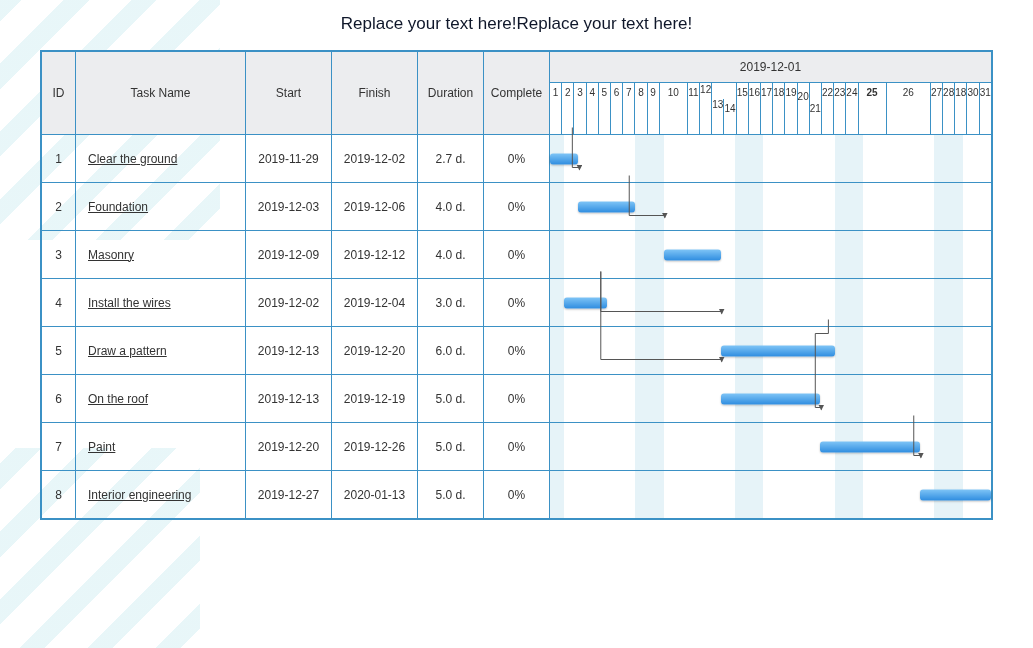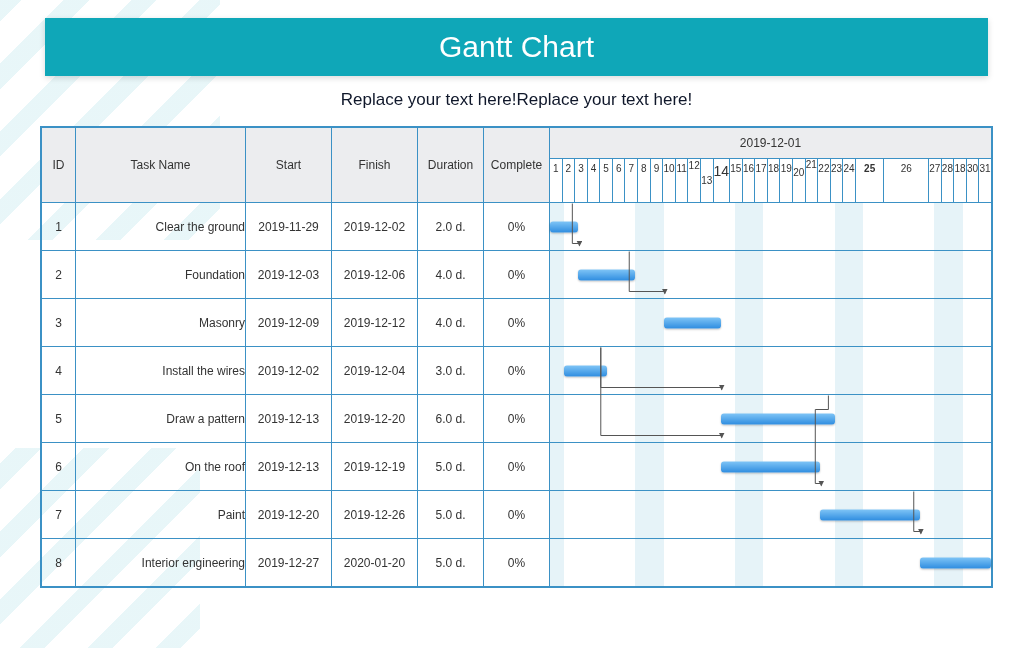--- a/index.html
+++ b/index.html
@@ -89,21 +89,21 @@
   .hcell { padding: 18px 4px; text-align: center; }
   .timeline-month { text-align: center; padding: 8px 0; font-size: 12px; }
   .days-row td {
     font-size: 10px;
     text-align: center;
     padding: 4px 0;
     background: #fff;
   }
 
   tbody td { height: 48px; text-align: center; }
-  tbody td.task-name { text-align: right; padding-left: 12px; }
+  tbody td.task-name { text-align: left; padding-left: 12px; text-decoration: underline; }
 
   .timeline-cell {
     position: relative;
     padding: 0 !important;
     text-align: left;
   }
   .timeline-inner {
     position: relative;
     width: 100%;
     height: 100%;
@@ -128,21 +128,20 @@
     position: absolute;
     left: 0; top: 0;
     width: 100%; height: 100%;
     pointer-events: none;
   }
 </style>
 </head>
 <body>
 
 <div class="page">
-  <div class="title-bar">Gantt Chart</div>
   <div class="subtitle">Replace your text here!Replace your text here!</div>
 
   <div class="chart-wrap" style="position: relative;">
     <table>
       <colgroup>
         <col class="col-id">
           <col class="col-task">
           <col class="col-start">
         <col class="col-finish">
           <col class="col-dur">
@@ -165,53 +164,53 @@
             <div id="days-strip" style="display:flex;width:100%;">
                 <div style="flex: 1 1 0px; border-left: none; padding: 4px 0px; font-size: 10px; text-align: center;">1</div>
                 <div style="flex: 1 1 0px; border-left: 1px solid rgb(59, 145, 197); padding: 4px 0px; font-size: 10px; text-align: center;">2</div>
                 <div style="flex: 1 1 0px; border-left: 1px solid rgb(59, 145, 197); padding: 4px 0px; font-size: 10px; text-align: center;">3</div>
                 <div style="flex: 1 1 0px; border-left: 1px solid rgb(59, 145, 197); padding: 4px 0px; font-size: 10px; text-align: center;">4</div>
                 <div style="flex: 1 1 0px; border-left: 1px solid rgb(59, 145, 197); padding: 4px 0px; font-size: 10px; text-align: center;">5</div>
                 <div style="flex: 1 1 0px; border-left: 1px solid rgb(59, 145, 197); padding: 4px 0px; font-size: 10px; text-align: center;">6</div>
                 <div style="flex: 1 1 0px; border-left: 1px solid rgb(59, 145, 197); padding: 4px 0px; font-size: 10px; text-align: center;">7</div>
                 <div style="flex: 1 1 0px; border-left: 1px solid rgb(59, 145, 197); padding: 4px 0px; font-size: 10px; text-align: center;">8</div>
                 <div style="flex: 1 1 0px; border-left: 1px solid rgb(59, 145, 197); padding: 4px 0px; font-size: 10px; text-align: center;">9</div>
-                <div style="flex: 1 1 0px; border-left: 1px solid rgb(59, 145, 197); padding: 4px 0px; font-size: 10px; text-align: center;">10</div>
+                <div style="flex: 1 1 0px; border-left: 1px solid rgb(59, 145, 197); padding: 4px 8px; font-size: 10px; text-align: center;">10</div>
                 <div style="flex: 1 1 0px; border-left: 1px solid rgb(59, 145, 197); padding: 4px 0px; font-size: 10px; text-align: center;">11</div>
                 <div style="flex: 1 1 0px; border-left: 1px solid rgb(59, 145, 197); padding: 1px 0px; font-size: 10px; text-align: center;">12</div>
                 <div style="flex: 1 1 0px; border-left: 1px solid rgb(59, 145, 197); padding: 16px 0px; font-size: 10px; text-align: center;">13</div>
-                <div style="flex: 1 1 0px; border-left: 1px solid rgb(59, 145, 197); padding: 4px 0px; font-size: 14px; text-align: center;">14</div>
+                <div style="flex: 1 1 0px; border-left: 1px solid rgb(59, 145, 197); padding: 4px 0px; font-size: 10px; text-align: center; margin-top: 16px;">14</div>
                 <div style="flex: 1 1 0px; border-left: 1px solid rgb(59, 145, 197); padding: 4px 0px; font-size: 10px; text-align: center;">15</div>
                 <div style="flex: 1 1 0px; border-left: 1px solid rgb(59, 145, 197); padding: 4px 0px; font-size: 10px; text-align: center;">16</div>
                 <div style="flex: 1 1 0px; border-left: 1px solid rgb(59, 145, 197); padding: 4px 0px; font-size: 10px; text-align: center;">17</div>
                 <div style="flex: 1 1 0px; border-left: 1px solid rgb(59, 145, 197); padding: 4px 0px; font-size: 10px; text-align: center;">18</div>
                 <div style="flex: 1 1 0px; border-left: 1px solid rgb(59, 145, 197); padding: 4px 0px; font-size: 10px; text-align: center;">19</div>
                 <div style="flex: 1 1 0px; border-left: 1px solid rgb(59, 145, 197); padding: 8px 0px; font-size: 10px; text-align: center;">20</div>
-                <div style="flex: 1 1 0px; border-left: 1px solid rgb(59, 145, 197); padding: 0 0px; font-size: 10px; text-align: center;">21</div>
+                <div style="flex: 1 1 0px; border-left: 1px solid rgb(59, 145, 197); padding: 20px 0px; font-size: 10px; text-align: center;">21</div>
                 <div style="flex: 1 1 0px; border-left: 1px solid rgb(59, 145, 197); padding: 4px 0px; font-size: 10px; text-align: center;">22</div>
                 <div style="flex: 1 1 0px; border-left: 1px solid rgb(59, 145, 197); padding: 4px 0px; font-size: 10px; text-align: center;">23</div>
                 <div style="flex: 1 1 0px; border-left: 1px solid rgb(59, 145, 197); padding: 4px 0px; font-size: 10px; text-align: center;">24</div>
                 <div style="flex: 1 1 0px; border-left: 1px solid rgb(59, 145, 197); padding: 4px 8px; font-size: 10px; text-align: center; font-weight: bold;">25</div>
                 <div style="flex: 1 1 0px; border-left: 1px solid rgb(59, 145, 197); padding: 4px 16px; font-size: 10px; text-align: center;">26</div>
                 <div style="flex: 1 1 0px; border-left: 1px solid rgb(59, 145, 197); padding: 4px 0px; font-size: 10px; text-align: center;">27</div>
                 <div style="flex: 1 1 0px; border-left: 1px solid rgb(59, 145, 197); padding: 4px 0px; font-size: 10px; text-align: center;">28</div>
                 <div style="flex: 1 1 0px; border-left: 1px solid rgb(59, 145, 197); padding: 4px 0px; font-size: 10px; text-align: center;">18</div>
                 <div style="flex: 1 1 0px; border-left: 1px solid rgb(59, 145, 197); padding: 4px 0px; font-size: 10px; text-align: center;">30</div>
                 <div style="flex: 1 1 0px; border-left: 1px solid rgb(59, 145, 197); padding: 4px 0px; font-size: 10px; text-align: center;">31</div>
               </div>
           </td>
         </tr>
       </thead>
       <tbody id="gantt-body">
           <tr>
             <td>1</td>
             <td class="task-name">Clear the ground</td>
             <td>2019-11-29</td>
             <td>2019-12-02</td>
-            <td>2.0 d.</td>
+            <td>2.7 d.</td>
             <td>0%</td>
             <td class="timeline-cell">
               <div class="timeline-inner">
                 <div class="weekend" style="left: 0%; width: 3.22581%;"></div>
                 <div class="weekend" style="left: 19.3548%; width: 3.22581%;"></div>
                 <div class="weekend" style="left: 22.5806%; width: 3.22581%;"></div>
                 <div class="weekend" style="left: 41.9355%; width: 3.22581%;"></div>
                 <div class="weekend" style="left: 45.1613%; width: 3.22581%;"></div>
                 <div class="weekend" style="left: 64.5161%; width: 3.22581%;"></div>
                 <div class="weekend" style="left: 67.7419%; width: 3.22581%;"></div>
@@ -350,21 +349,21 @@
                 <div class="weekend" style="left: 87.0968%; width: 3.22581%;"></div>
                 <div class="weekend" style="left: 90.3226%; width: 3.22581%;"></div>
                 <div class="bar" style="left: 61.2903%; width: 22.5806%;"></div>
               </div>
             </td>
           </tr>
           <tr>
             <td>8</td>
             <td class="task-name">Interior engineering</td>
             <td>2019-12-27</td>
-            <td>2020-01-20</td>
+            <td>2020-01-13</td>
             <td>5.0 d.</td>
             <td>0%</td>
             <td class="timeline-cell">
               <div class="timeline-inner">
                 <div class="weekend" style="left: 0%; width: 3.22581%;"></div>
                 <div class="weekend" style="left: 19.3548%; width: 3.22581%;"></div>
                 <div class="weekend" style="left: 22.5806%; width: 3.22581%;"></div>
                 <div class="weekend" style="left: 41.9355%; width: 3.22581%;"></div>
                 <div class="weekend" style="left: 45.1613%; width: 3.22581%;"></div>
                 <div class="weekend" style="left: 64.5161%; width: 3.22581%;"></div>

